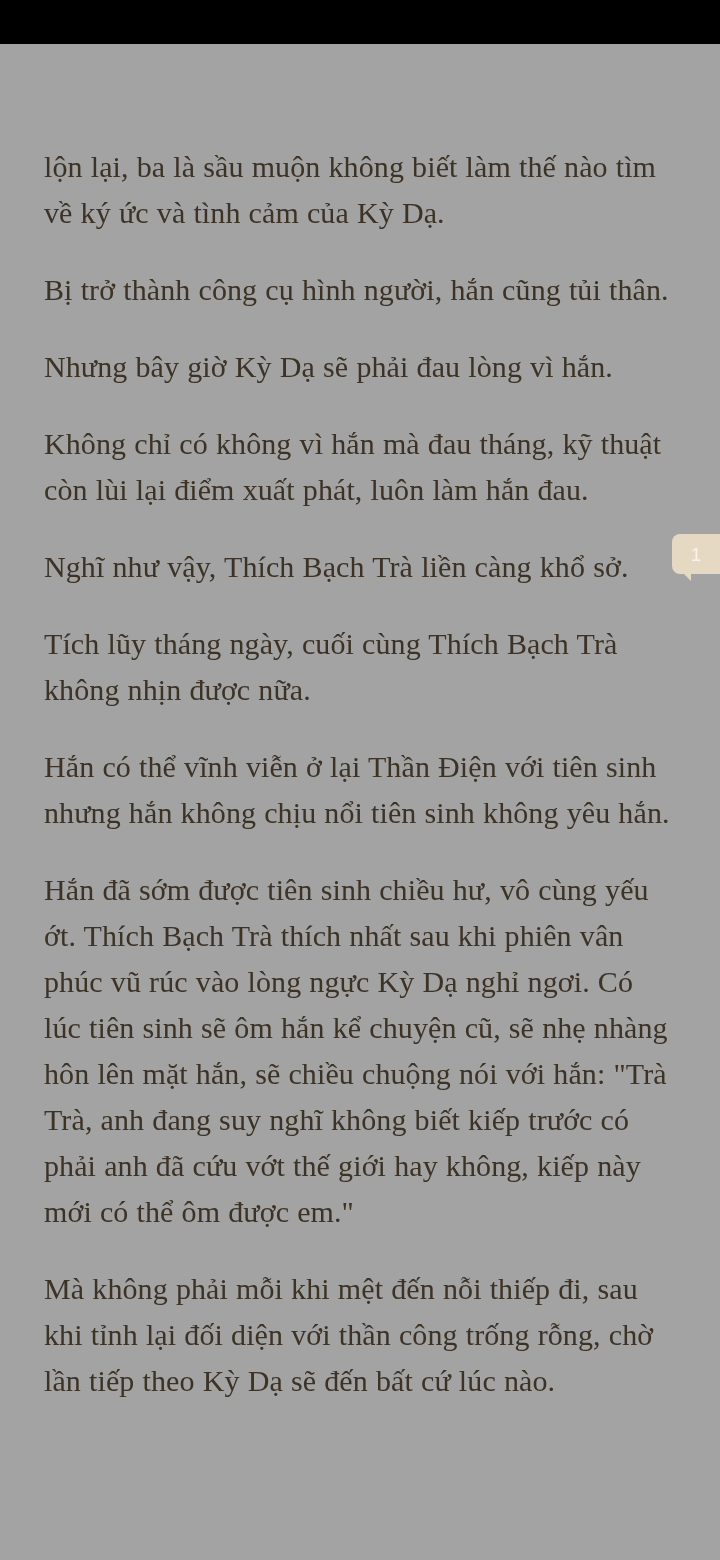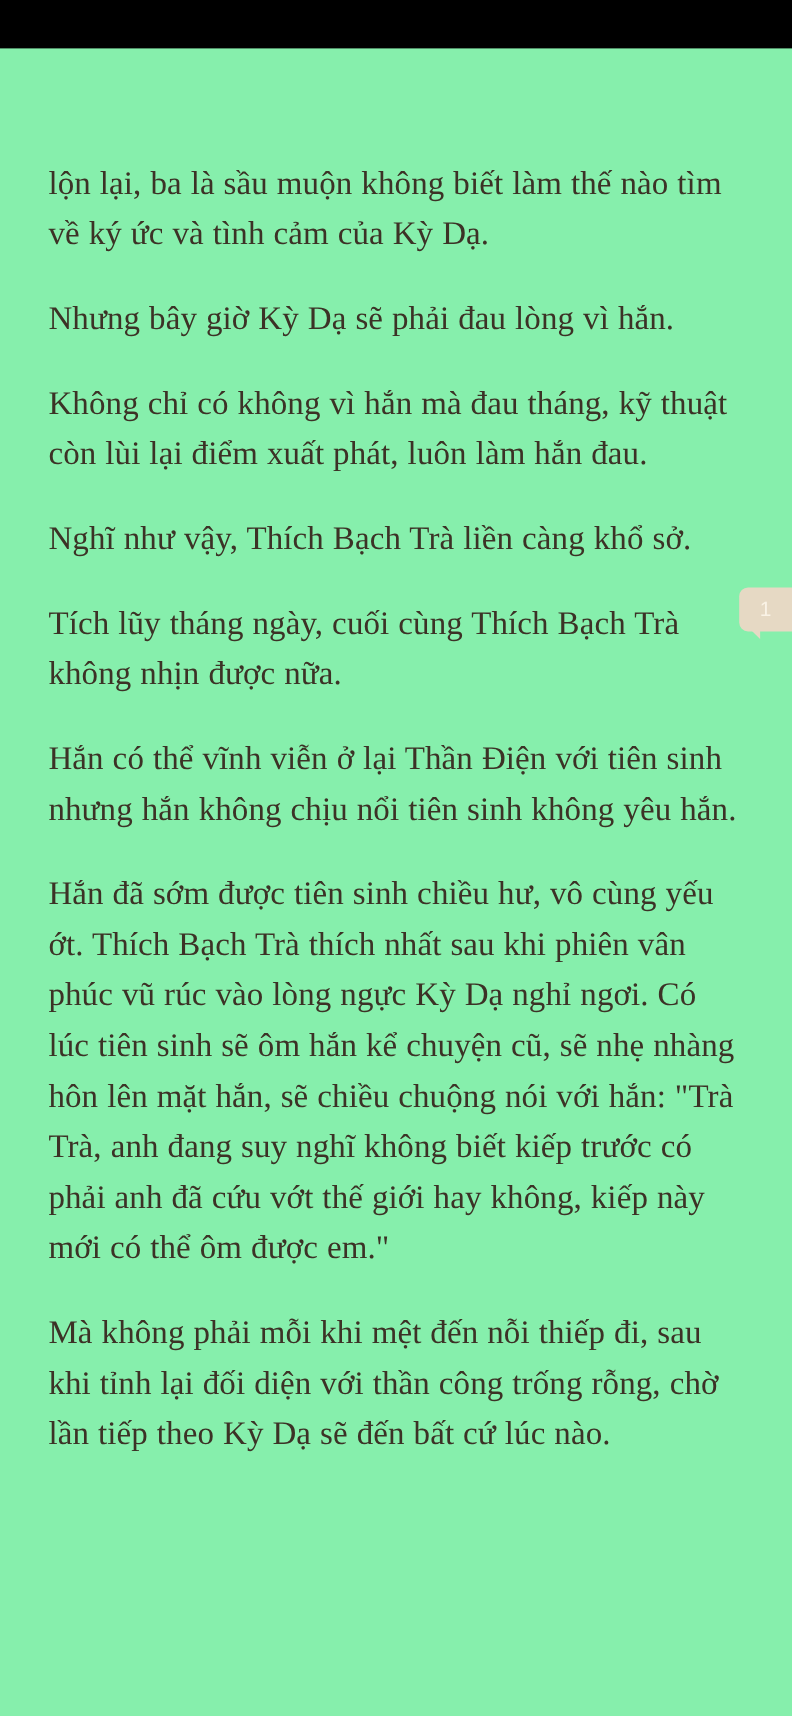--- a/index.html
+++ b/index.html
@@ -22,21 +22,21 @@
   }
   .status-bar {
     height: 44px;
     width: 100%;
     background: #000000;
   }
   .reader {
     position: relative;
     width: 720px;
     height: 1516px;
-    background: #86efac;
+    background: #a3a3a3;
     box-sizing: border-box;
     padding: 100px 44px 0 44px;
     overflow: hidden;
   }
   .para {
     color: #3c3226;
     font-size: 30px;
     line-height: 46px;
     margin: 0 0 31px 0;
     letter-spacing: 0.1px;
@@ -78,20 +78,21 @@
 </head>
 <body>
 
 <div class="screen">
 
   <div class="status-bar"></div>
 
   <div class="reader">
 
     <p class="para first">lộn lại, ba là sầu muộn không biết làm thế nào tìm về ký ức và tình cảm của Kỳ Dạ.</p>
+    <p class="para">Bị trở thành công cụ hình người, hắn cũng tủi thân.</p>
     <p class="para">Nhưng bây giờ Kỳ Dạ sẽ phải đau lòng vì hắn.</p>
     <p class="para">Không chỉ có không vì hắn mà đau tháng, kỹ thuật còn lùi lại điểm xuất phát, luôn làm hắn đau.</p>
     <p class="para">Nghĩ như vậy, Thích Bạch Trà liền càng khổ sở.</p>
     <p class="para">Tích lũy tháng ngày, cuối cùng Thích Bạch Trà không nhịn được nữa.</p>
     <p class="para">Hắn có thể vĩnh viễn ở lại Thần Điện với tiên sinh nhưng hắn không chịu nổi tiên sinh không yêu hắn.</p>
     <p class="para">Hắn đã sớm được tiên sinh chiều hư, vô cùng yếu ớt. Thích Bạch Trà thích nhất sau khi phiên vân phúc vũ rúc vào lòng ngực Kỳ Dạ nghỉ ngơi. Có lúc tiên sinh sẽ ôm hắn kể chuyện cũ, sẽ nhẹ nhàng hôn lên mặt hắn, sẽ chiều chuộng nói với hắn: "Trà Trà, anh đang suy nghĩ không biết kiếp trước có phải anh đã cứu vớt thế giới hay không, kiếp này mới có thể ôm được em."</p>
     <p class="para">Mà không phải mỗi khi mệt đến nỗi thiếp đi, sau khi tỉnh lại đối diện với thần công trống rỗng, chờ lần tiếp theo Kỳ Dạ sẽ đến bất cứ lúc nào.</p>
 
     <div class="comment-badge">
       <span class="count">1</span>

